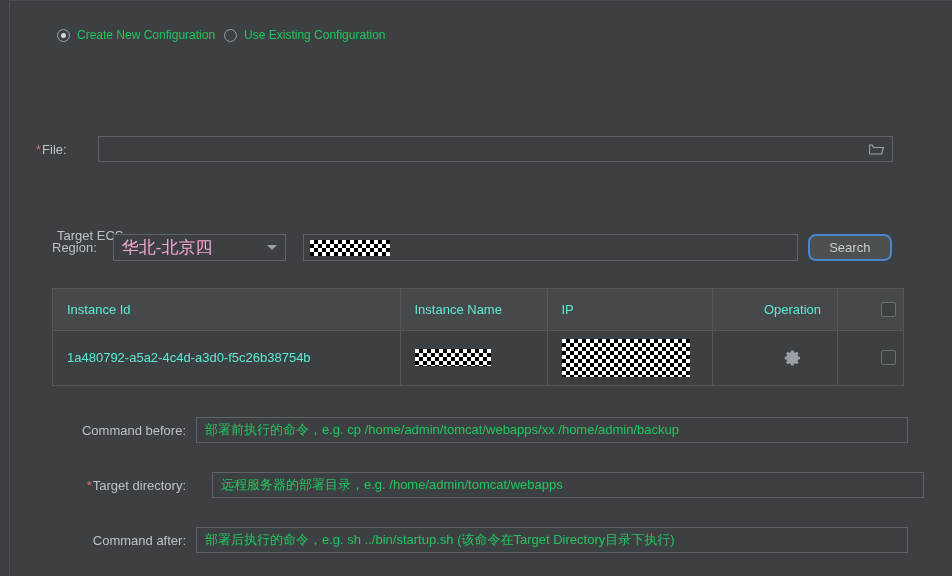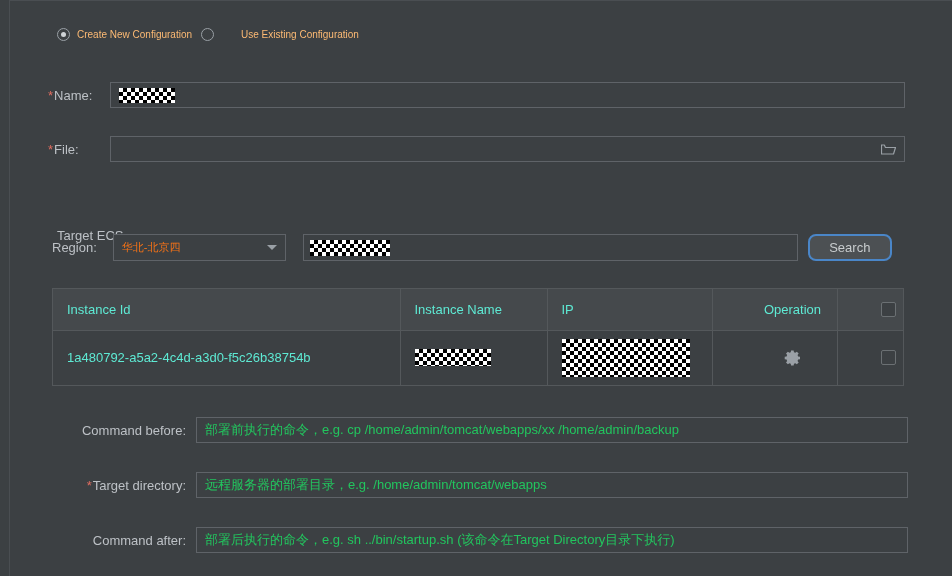--- a/index.html
+++ b/index.html
@@ -104,31 +104,31 @@
     background: #3c4043;
   }
   .radio-mark.checked::after {
     content: "";
     position: absolute;
     left: 3px; top: 3px;
     width: 5px; height: 5px;
     border-radius: 50%;
     background: #cfd3d6;
   }
-  .radio-label { color: #fdba74; font-size: 10px; }
-  #opt-existing { margin-left: 9px; gap: 20px; }
+  .radio-label { color: #22c55e; font-size: 12px; }
+  #opt-existing { margin-left: 9px; }
 
   
   #name-row { left: 48px; top: 82px; width: 860px; }
   #name-row .field-label { width: 62px; }
   #name-input { width: 795px; }
   #name-redact { width: 56px; height: 15px; }
 
   
-  #file-row { left: 48px; top: 136px; width: 860px; }
+  #file-row { left: 36px; top: 136px; width: 860px; }
   #file-row .field-label { width: 62px; }
   #file-input { width: 795px; justify-content: flex-end; }
   .folder-icon { width: 15px; height: 13px; }
 
   
   #target-ecs {
     position: absolute;
     left: 57px; top: 185px;
     font-size: 13px;
     color: #bdc1c6;
@@ -137,21 +137,21 @@
 
   
   #region-row { left: 52px; top: 234px; }
   #region-label { margin-right: 16px; }
   #region-select {
     width: 173px;
     height: 27px;
     justify-content: space-between;
     cursor: pointer;
   }
-  #region-select .sel-val { color: #f97316; font-size: 11px; }
+  #region-select .sel-val { color: #f9a8d4; font-size: 17px; }
   .caret {
     width: 0; height: 0;
     border-left: 5px solid transparent;
     border-right: 5px solid transparent;
     border-top: 5px solid #9aa0a6;
   }
   #search-input {
     width: 495px;
     height: 27px;
     margin-left: 17px;
@@ -217,21 +217,21 @@
     border-radius: 2px;
     vertical-align: middle;
   }
   .cell-center { display: flex; align-items: center; justify-content: center; height: 100%; padding-left: 36px; }
   #name-cell-redact { width: 76px; height: 17px; }
   #ip-cell-redact { width: 128px; height: 38px; }
   .gear-icon { width: 18px; height: 18px; }
 
   
   #cmd-before-row { left: 48px; top: 417px; }
-  #target-dir-row { left: 48px; top: 472px; }
+  #target-dir-row { left: 48px; top: 472px; gap: 16px; }
   #cmd-after-row  { left: 48px; top: 527px; }
   .bottom-label {
     width: 148px;
     text-align: right;
     padding-right: 10px;
     box-sizing: border-box;
     white-space: nowrap;
   }
   .bottom-input { width: 712px; height: 26px; }
 </style>
@@ -247,26 +247,20 @@
     <div class="radio-opt" id="opt-new">
       <span class="radio-mark checked"></span>
       <span class="radio-label">Create New Configuration</span>
     </div>
     <div class="radio-opt" id="opt-existing">
       <span class="radio-mark"></span>
       <span class="radio-label">Use Existing Configuration</span>
     </div>
   </div>
 
-  <div class="row" id="name-row">
-    <span class="field-label"><span class="req">*</span><span>Name:</span></span>
-    <div class="input" id="name-input">
-      <span class="redact" id="name-redact"></span>
-    </div>
-  </div>
 
   <div class="row" id="file-row">
     <span class="field-label"><span class="req">*</span><span>File:</span></span>
     <div class="input" id="file-input">
       <span class="folder-icon">
         <svg width="15" height="13" viewBox="0 0 15 13" xmlns="http://www.w3.org/2000/svg">
           <path d="M0.5 2 L0.5 11 L12.5 11 L14.5 4.5 L4.5 4.5 L3.3 2 Z" fill="none" stroke="#9aa0a6" stroke-width="1.2" stroke-linejoin="round"></path>
         </svg>
       </span>
     </div>

